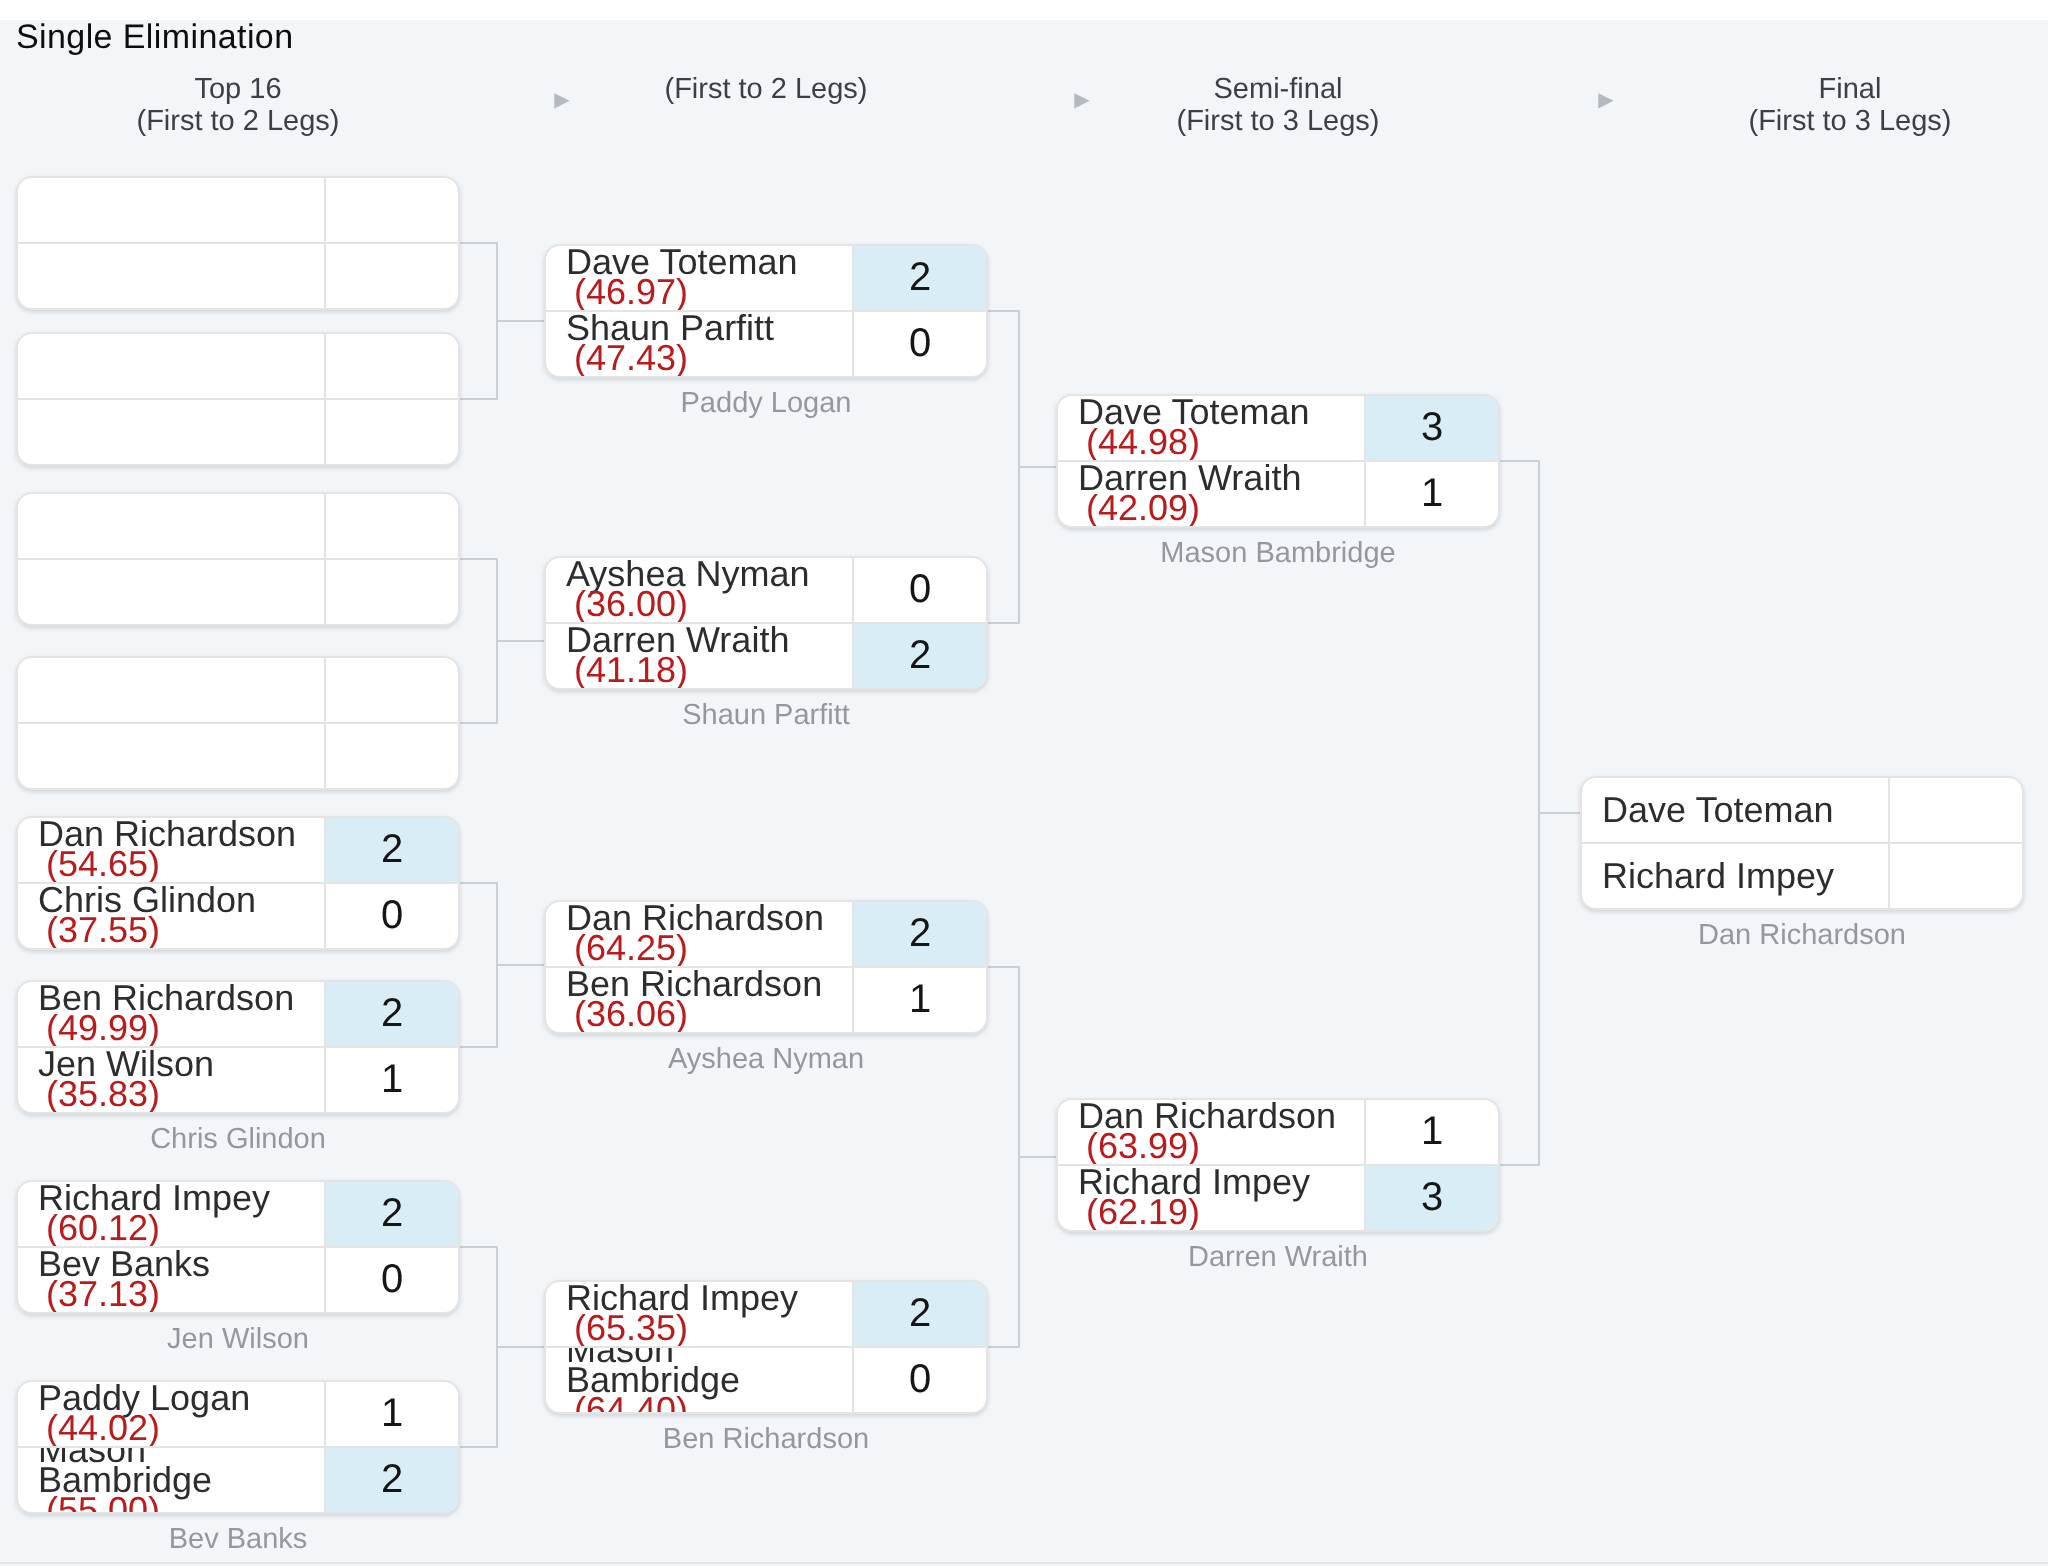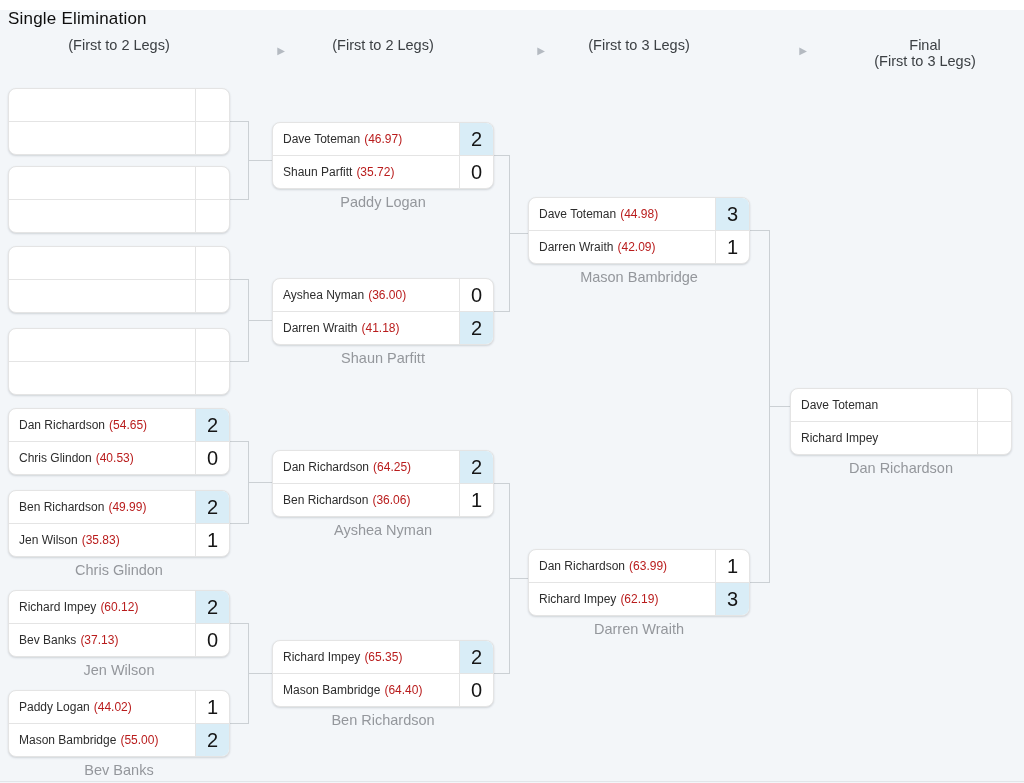--- a/index.html
+++ b/index.html
@@ -10,44 +10,46 @@
   }
   .bg{position:absolute;left:0;top:10px;width:1024px;height:773px;background:#f3f6f9}
   .title{position:absolute;left:8px;top:9px;font-size:17px;font-weight:normal;color:#0e0e0e;letter-spacing:.2px}
   .hdr{position:absolute;top:38px;width:222px;text-align:center;font-size:14.5px;color:#3c4044;line-height:15.5px}
   .arrow{position:absolute;top:45px;font-size:10px;color:#b4bac1;width:10px;text-align:center}
   .match{position:absolute;width:222px}
   .box{background:#fff;border:1px solid #e4e4e4;border-radius:8px;overflow:hidden;
        box-shadow:0 1px 2px rgba(50,60,70,.18)}
   .prow{display:flex;height:32px}
   .prow + .prow{border-top:1px solid #e4e4e4}
-  .pname{width:186px;box-sizing:border-box;padding:0 10px;display:flex;flex-wrap:wrap;
-         align-items:center;align-content:center;line-height:15px;font-size:12px;color:#2d2d2d;overflow:hidden}
+  .pname{width:153px;box-sizing:border-box;padding:0 10px;display:flex;flex-wrap:wrap;
+         align-items:center;align-content:center;line-height:15px;font-size:18px;color:#2d2d2d;overflow:hidden}
   .avg{color:#b91c1c;margin-left:4px;white-space:nowrap}
   .score{flex:1;border-left:1px solid #e4e4e4;display:flex;align-items:center;justify-content:center;
          font-size:20px;color:#161616}
   .score.win{background:#d9edf7}
   .marker{margin-top:5px;width:100%;text-align:center;font-size:14.5px;color:#94979c}
   .cl{position:absolute;background:#cbd0d4}
   .bottom-line{position:absolute;left:0;top:781px;width:1024px;height:1px;background:#e2e6e9}
 </style>
 </head>
 <body>
 
 <div class="bg"></div>
 
 <div class="title">Single Elimination</div>
 
 <div class="hdr" style="left:8px">
+  <div>Top 16</div>
   <div>(First to 2 Legs)</div>
 </div>
 <div class="hdr" style="left:272px">
   <div>(First to 2 Legs)</div>
 </div>
 <div class="hdr" style="left:528px">
+  <div>Semi-final</div>
   <div>(First to 3 Legs)</div>
 </div>
 <div class="hdr" style="left:814px">
   <div>Final</div>
   <div>(First to 3 Legs)</div>
 </div>
 <div class="arrow" style="left:276px">▶</div>
 <div class="arrow" style="left:536px">▶</div>
 <div class="arrow" style="left:798px">▶</div>
 
@@ -167,21 +169,21 @@
     <div class="prow">
       <div class="pname">
           <span>Dan Richardson</span>
           <span class="avg">(54.65)</span>
         </div>
       <div class="score win">2</div>
     </div>
     <div class="prow">
       <div class="pname">
           <span>Chris Glindon</span>
-          <span class="avg">(40.53)</span>
+          <span class="avg">(37.55)</span>
         </div>
       <div class="score">0</div>
     </div>
   </div>
   <div class="marker"></div>
 </div>
 
 <div class="match" style="left:8px;top:490px">
   <div class="box">
     <div class="prow">
@@ -247,21 +249,21 @@
     <div class="prow">
       <div class="pname">
           <span>Dave Toteman</span>
           <span class="avg">(46.97)</span>
         </div>
       <div class="score win">2</div>
     </div>
     <div class="prow">
       <div class="pname">
           <span>Shaun Parfitt</span>
-          <span class="avg">(35.72)</span>
+          <span class="avg">(47.43)</span>
         </div>
       <div class="score">0</div>
     </div>
   </div>
   <div class="marker">Paddy Logan</div>
 </div>
 
 <div class="match" style="left:272px;top:278px">
   <div class="box">
     <div class="prow">

